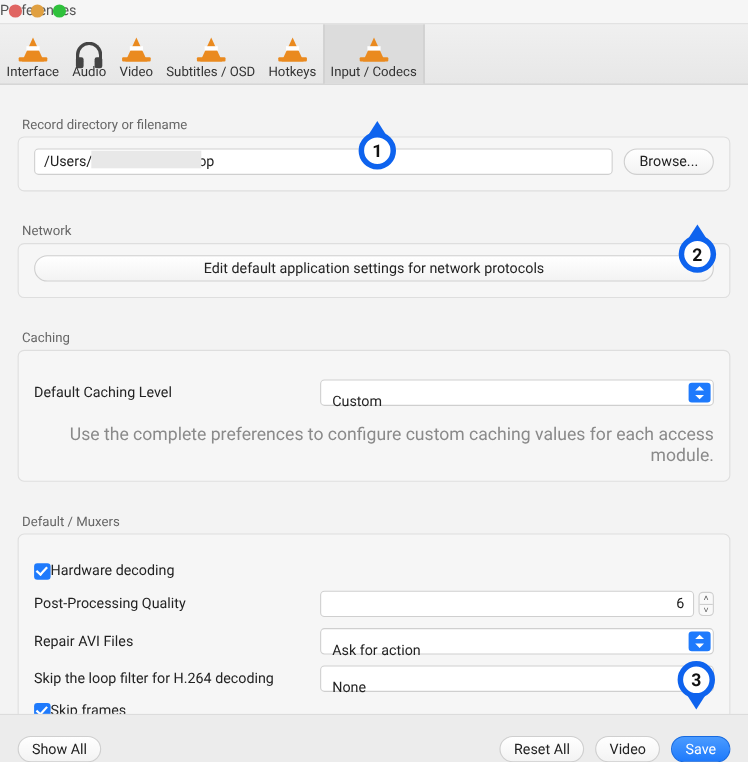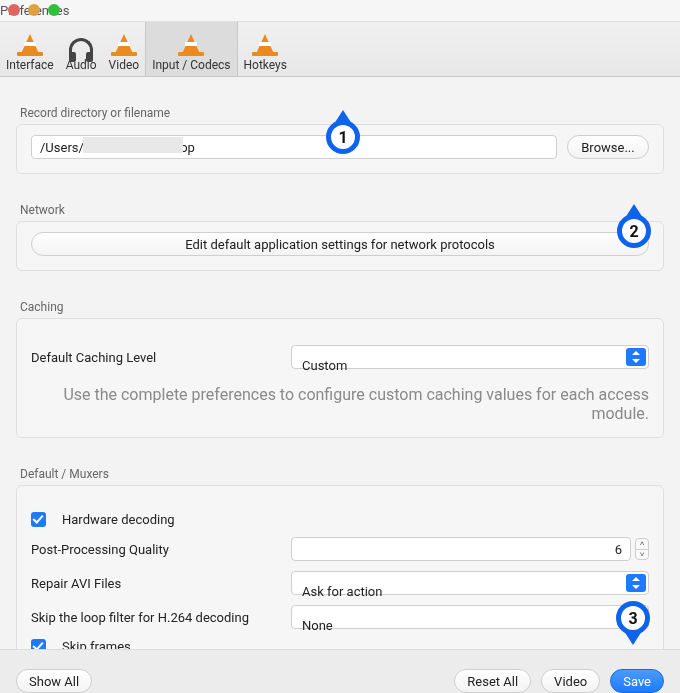--- a/index.html
+++ b/index.html
@@ -59,21 +59,21 @@
   .btn{height:24px;border:1px solid var(--border);border-radius:12px;background:linear-gradient(#ffffff,#f3f3f3);padding:0 12px;font-size:13px;color:#222;cursor:default;white-space:nowrap;display:inline-flex;align-items:center;justify-content:center}
   .btn.primary{background:linear-gradient(#4a9bff,#1e7afc);border-color:#176ae0;color:#fff}
   .btn.wide{width:100%}
 
   .select{flex:1;height:24px;border:1px solid var(--border);border-radius:4px;background:#fff;display:flex;align-items:center;position:relative;padding:17px 28px 0 10px}
   .selcaret{position:absolute;right:2px;top:2px;bottom:2px;width:20px;border-radius:3px;background:var(--blue);}
   .selcaret::before,.selcaret::after{content:"";position:absolute;left:50%;width:0;height:0;border-left:4px solid transparent;border-right:4px solid transparent;transform:translateX(-50%)}
   .selcaret::before{top:3px;border-bottom:4px solid #fff}
   .selcaret::after{bottom:3px;border-top:4px solid #fff}
 
-  .checkbox{display:flex;align-items:flex-start;gap:16px}
+  .checkbox{display:flex;align-items:flex-start;gap:0}
   .cb{width:15px;height:15px;border-radius:3px;background:var(--blue);position:relative;flex:none}
   .cb::after{content:"";position:absolute;left:4px;top:1px;width:4px;height:8px;border:solid #fff;border-width:0 2px 2px 0;transform:rotate(42deg)}
 
   .spinner{display:flex;align-items:center;gap:4px;flex:1}
   .spinner input{flex:1;text-align:right}
   .stepper{width:14px;height:22px;border:1px solid var(--border);border-radius:4px;background:#f9f9f9;display:flex;flex-direction:column}
   .stepper div{flex:1;display:flex;align-items:center;justify-content:center;font-size:8px;color:#555}
   .stepper div:first-child{border-bottom:1px solid var(--border)}
 
   .redact{position:absolute;top:2px;height:16px;background:#e8e8e8}
@@ -114,33 +114,40 @@
       </div>
     <span>Audio</span>
   </div>
   <div class="tbitem">
     <div class="coneicon">
         <div class="cone"></div>
         <div class="conebase"></div>
       </div>
     <span>Video</span>
   </div>
+  <div class="tbitem">
+    <div class="coneicon">
+        <div class="cone"></div>
+        <div class="conebase"></div>
+      </div>
+    <span>Subtitles / OSD</span>
+  </div>
+  <div class="tbitem">
+    <div class="coneicon">
+        <div class="cone"></div>
+        <div class="conebase"></div>
+      </div>
+    <span>Hotkeys</span>
+  </div>
   <div class="tbitem active">
     <div class="coneicon">
         <div class="cone"></div>
         <div class="conebase"></div>
       </div>
     <span>Input / Codecs</span>
-  </div>
-  <div class="tbitem">
-    <div class="coneicon">
-        <div class="cone"></div>
-        <div class="conebase"></div>
-      </div>
-    <span>Hotkeys</span>
   </div>
 </div>
 
 <div class="content">
 
   <div class="marker" style="left:326px;top:14px">
     <div class="tail up"></div>
     <span>1</span>
   </div>
 

